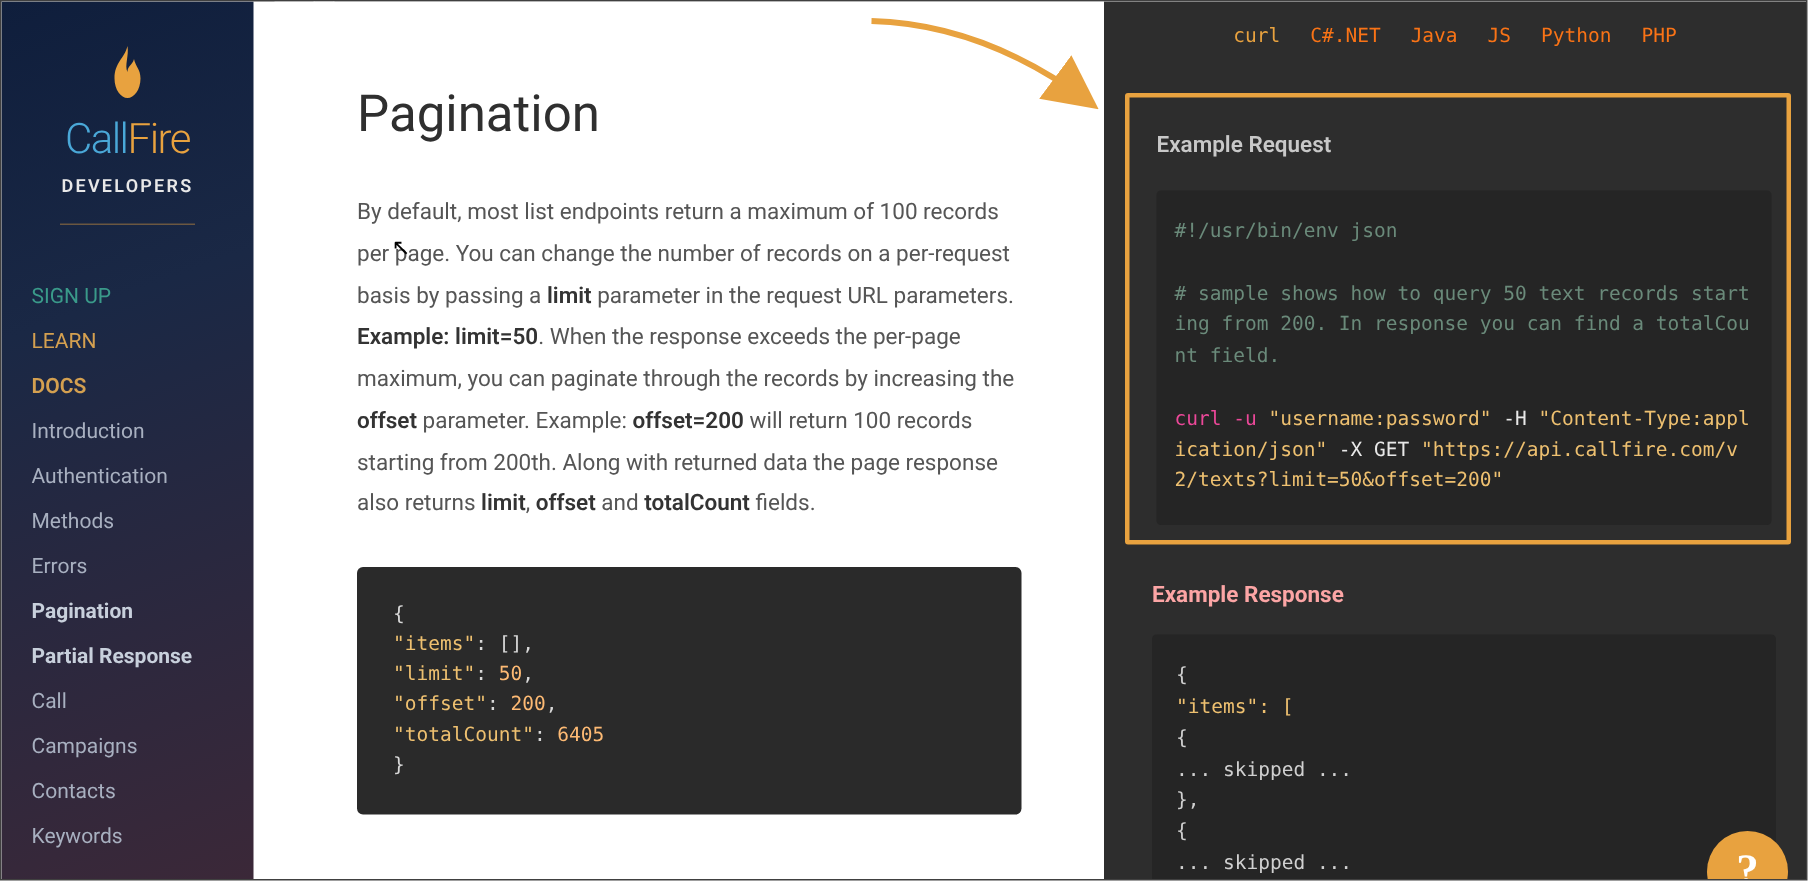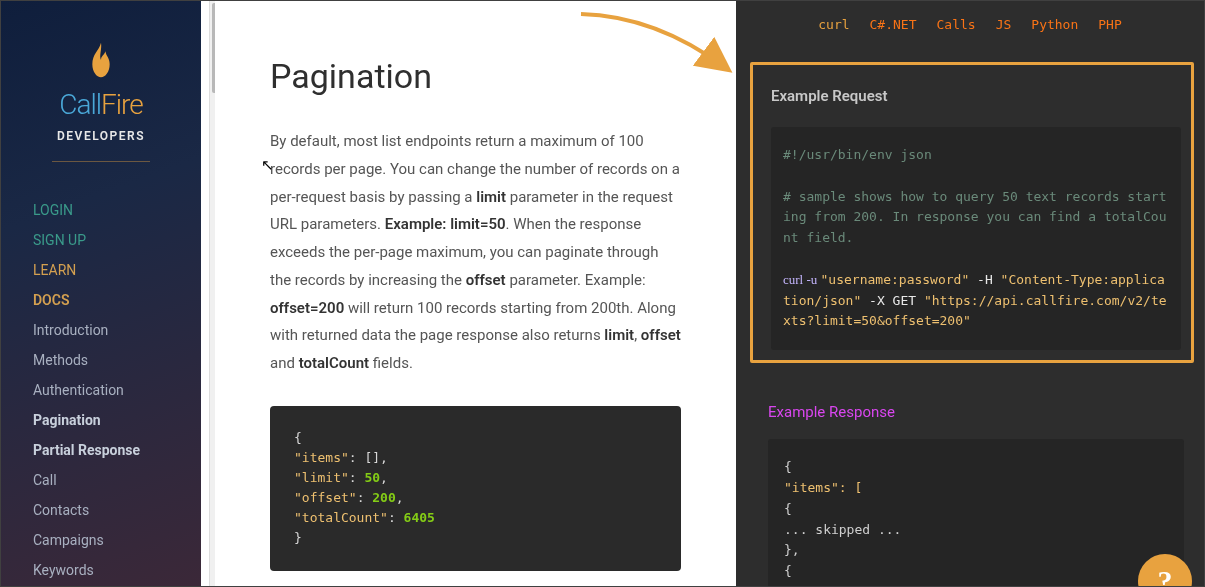--- a/index.html
+++ b/index.html
@@ -1,18 +1,18 @@
 <!DOCTYPE html>
 <html><head>
 <meta charset="utf-8">
 <style>
 * { margin: 0; padding: 0; box-sizing: border-box; }
 body { font-family: -apple-system, BlinkMacSystemFont, "Segoe UI", Roboto, sans-serif; overflow: hidden; width: 1205px; height: 587px; position: relative; border: 1px solid #404040; }
 .layout { display: flex; height: 585px; }
-.sidebar { width: 200px; background: linear-gradient(160deg, #0f1e3c 0%, #1a2845 35%, #3b2838 100%); color: #a8b0c0; padding: 16px; overflow: hidden; flex-shrink: 0; }
+.sidebar { width: 168px; background: linear-gradient(160deg, #0f1e3c 0%, #1a2845 35%, #3b2838 100%); color: #a8b0c0; padding: 4px; overflow: hidden; flex-shrink: 0; }
 .logo-area { text-align: center; padding: 25px 0 18px; }
 .brand { font-size: 28px; font-weight: 300; letter-spacing: -1px; }
 .brand-call { color: #4aa8d8; }
 .brand-fire { color: #e8a23f; }
 .dev-label { color: #e8e8e8; font-size: 12px; font-weight: 600; letter-spacing: 1.5px; margin-top: 8px; }
 .logo-divider { border: none; border-top: 1px solid rgba(232,162,63,0.4); margin: 18px 35px 15px; }
 .nav-list { list-style: none; padding: 0 16px; }
 .nav-list li { padding: 7px 0; font-size: 14px; cursor: pointer; }
 .nav-login { color: #3a9a8a; }
 .nav-signup { color: #3a9a8a; }
@@ -21,34 +21,34 @@
 .nav-item { color: #a8b0c0; }
 .nav-item.bold { font-weight: 700; color: #c8d0dc; }
 .scroll-track { position: absolute; left: 208px; top: 0; width: 14px; height: 585px; background: #f0f0f0; border-left: 1px solid #ddd; border-right: 1px solid #ddd; }
 .scroll-thumb { position: absolute; left: 2px; width: 10px; top: 2px; height: 90px; background: #b8b8b8; border-radius: 2px; }
 .main { flex: 1; background: #ffffff; padding: 55px 55px 0 55px; overflow: hidden; position: relative; margin-left: 14px; }
 .main h1 { font-size: 34px; color: #2f2f2f; font-weight: 400; margin-bottom: 32px; }
 .para { color: #555; font-size: 15px; line-height: 1.85; }
 .para b { color: #333; font-weight: 600; }
 .json-block { background: #2a2a2a; color: #d8d8d8; font-family: Menlo, Consolas, monospace; font-size: 13px; padding: 22px 24px; border-radius: 4px; margin-top: 28px; line-height: 1.55; }
 .jk { color: #eec070; }
-.jn { color: #84cc16; font-weight: bold; }
+.jn { color: #fdba74; }
 .arrow-svg { position: absolute; top: 5px; right: 0; width: 160px; height: 75px; pointer-events: none; z-index: 10; }
 .code-panel { width: 468px; flex-shrink: 0; background: #2d2d2d; padding: 0; overflow: hidden; position: relative; }
 .lang-tabs { display: flex; justify-content: center; gap: 20px; padding: 16px 0; font-family: Menlo, Consolas, monospace; font-size: 13px; }
 .lang-tabs span { color: #f97316; cursor: pointer; }
 .lang-tabs .active { color: #e8a23f; }
-.req-box { border: 3px solid #e8a23f; margin: 14px 10px 33px 14px; padding: 22px 10px 10px 18px; border-radius: 2px; }
+.req-box { border: 3px solid #e8a23f; margin: 14px 10px 17px 14px; padding: 22px 10px 10px 18px; border-radius: 2px; }
 .req-title { color: #c8c8c8; font-size: 15px; font-weight: 600; margin-bottom: 22px; }
 .code-inner { background: #252525; padding: 18px 12px; font-family: Menlo, Consolas, monospace; font-size: 13px; line-height: 1.6; color: #d0d0d0; border-radius: 3px; word-break: break-all; }
 .comment { color: #6a8a7a; }
-.cmd { color: #c4b5fd; font-family: Liberation Serif, serif; }
+.cmd { color: #ec4899; }
 .flag { color: #e8e8e8; }
 .str { color: #eec070; }
-.resp-title { color: #d946ef; font-size: 15px; font-weight: 400; padding: 7px 0 18px 32px; }
+.resp-title { color: #fca5a5; font-size: 15px; font-weight: 700; padding: 7px 0 18px 32px; }
 .resp-code { background: #252525; margin: 0 20px 0 32px; padding: 18px 16px; font-family: Menlo, Consolas, monospace; font-size: 13px; line-height: 1.6; color: #d0d0d0; border-radius: 3px; }
 .help-bubble { position: absolute; bottom: -22px; right: 12px; width: 54px; height: 54px; border-radius: 50%; background: #e8a23f; display: flex; align-items: center; justify-content: center; color: #fff; font-size: 30px; font-weight: 700; font-family: Georgia, serif; }
 .cursor-caret { position: absolute; left: 260px; top: 155px; font-size: 15px; color: #000; pointer-events: none; z-index: 5; }
 .flame-icon { width: 26px; height: 36px; display: inline-block; margin-bottom: 6px; }
 </style>
 </head>
 <body>
 
 <div class="layout">
   <div class="sidebar">
@@ -56,32 +56,32 @@
       <svg class="flame-icon" viewBox="0 0 24 32">
         <path d="M12 0 C 10 8, 4 10, 4 20 C 4 27, 8 32, 12 32 C 16 32, 20 27, 20 20 C 20 14, 17 13, 16 8 C 15 12, 12 12, 12 16 C 10 12, 13 6, 12 0 Z" fill="#e8a23f"></path>
       </svg>
       <div class="brand">
         <span class="brand-call">Call</span><span class="brand-fire">Fire</span>
       </div>
       <div class="dev-label">DEVELOPERS</div>
       <hr class="logo-divider">
     </div>
     <ul class="nav-list" id="nav-list">
-        <li class="nav-login">LOGIN</li>
         <li class="nav-signup">SIGN UP</li>
         <li class="nav-learn">LEARN</li>
         <li class="nav-docs">DOCS</li>
         <li class="nav-item">Introduction</li>
+        <li class="nav-item">Authentication</li>
         <li class="nav-item">Methods</li>
-        <li class="nav-item">Authentication</li>
+        <li class="nav-item">Errors</li>
         <li class="nav-item bold">Pagination</li>
         <li class="nav-item bold">Partial Response</li>
         <li class="nav-item">Call</li>
+        <li class="nav-item">Campaigns</li>
         <li class="nav-item">Contacts</li>
-        <li class="nav-item">Campaigns</li>
         <li class="nav-item">Keywords</li>
       </ul>
   </div>
 
   <div class="scroll-track">
     <div class="scroll-thumb"></div>
   </div>
 
   <div class="main">
     <svg class="arrow-svg" viewBox="0 0 160 75">
@@ -103,21 +103,21 @@
       <div><span class="jk">"offset"</span>: <span class="jn">200</span><span>,</span></div>
       <div><span class="jk">"totalCount"</span>: <span class="jn">6405</span></div>
       <div>}</div>
     </div>
   </div>
 
   <div class="code-panel">
     <div class="lang-tabs" id="lang-tabs">
         <span class="active">curl</span>
         <span>C#.NET</span>
-        <span>Calls</span>
+        <span>Java</span>
         <span>JS</span>
         <span>Python</span>
         <span>PHP</span>
       </div>
     <div class="req-box">
       <div class="req-title">Example Request</div>
       <div class="code-inner">
         <div class="comment">#!/usr/bin/env json</div>
         <br>
         <div class="comment"># sample shows how to query 50 text records starting from 200. In response you can find a totalCount field.</div>

